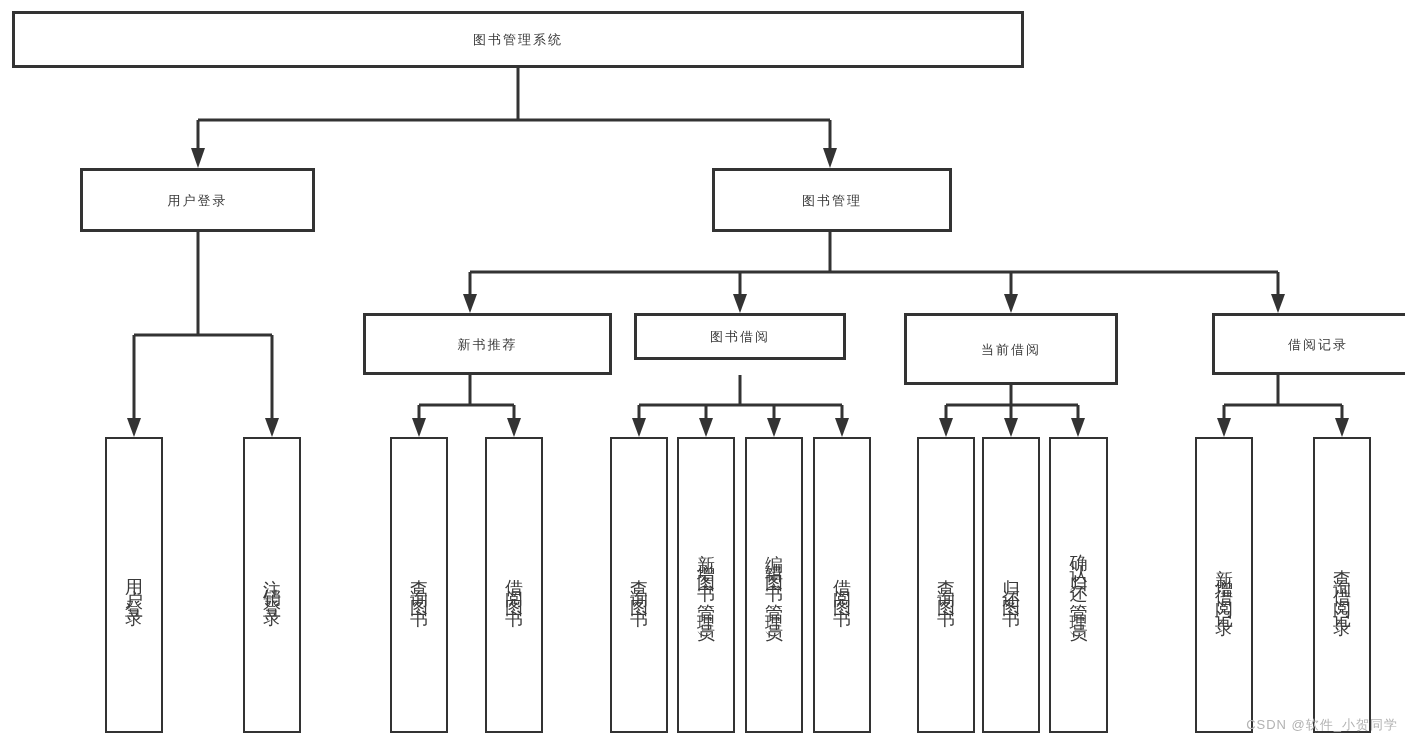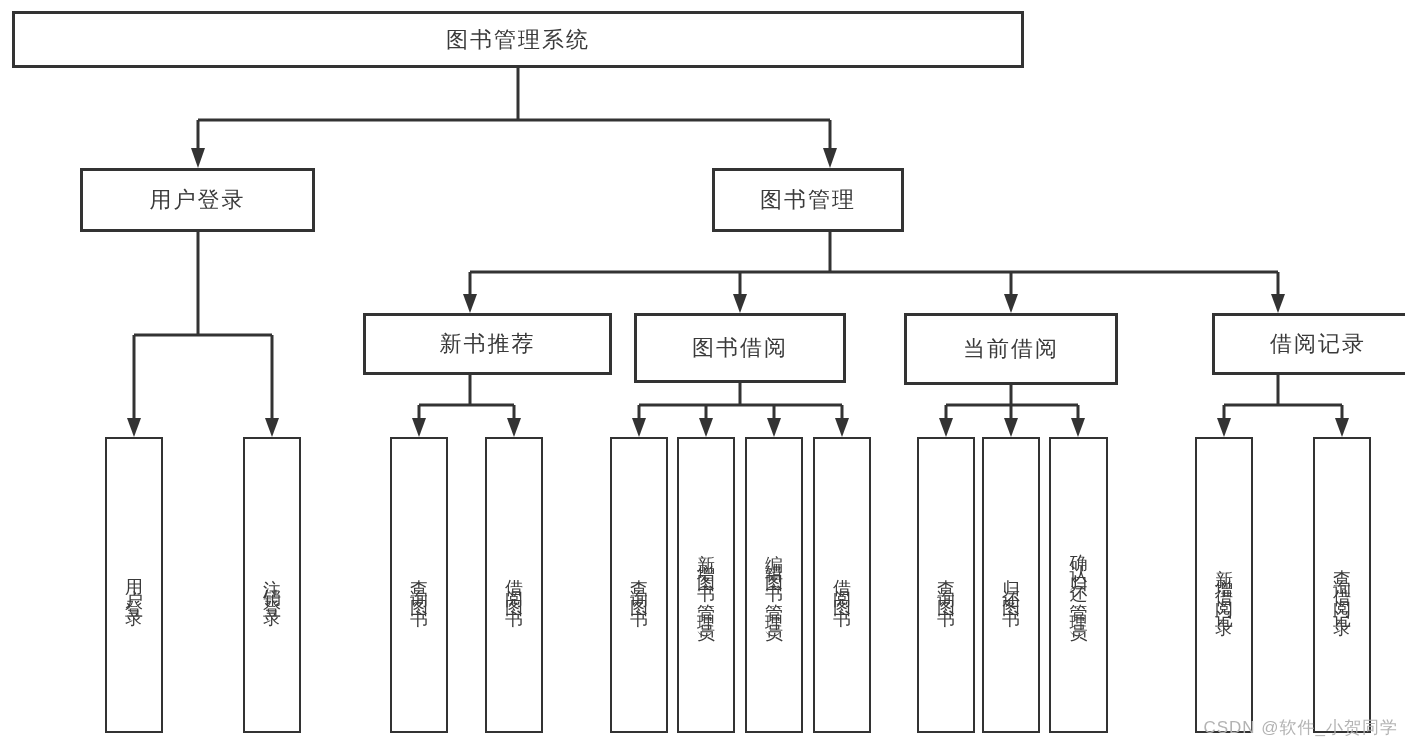--- a/index.html
+++ b/index.html
@@ -15,32 +15,32 @@
   .node{
     position:absolute;
     box-sizing:border-box;
     border:3px solid #333333;
     background:#ffffff;
     display:flex;align-items:center;justify-content:center;
     color:#3a3a3a;
     line-height:1;
     z-index:2;
   }
-  .h-node{font-size:22px;letter-spacing:2px;}
+  .h-node{font-size:13px;letter-spacing:2px;}
   .leaf{
     border-width:2.5px;
     font-size:18px;
     letter-spacing:10px;
     writing-mode:vertical-lr;
     text-orientation:mixed;
   }
   .watermark{
     position:absolute;
     right:7px;top:716px;
-    font-size:17px;
+    font-size:13px;
     color:#b3b3b3;
     letter-spacing:1px;
     z-index:3;
     white-space:nowrap;
   }
 </style>
 </head>
 <body>
 
 <div class="canvas">
@@ -114,24 +114,24 @@
       <path d="M1071 418 L1085 418 L1078 437 Z"></path>
 
       <path d="M1217 418 L1231 418 L1224 437 Z"></path>
       <path d="M1335 418 L1349 418 L1342 437 Z"></path>
     </g>
   </svg>
 
   <div class="node h-node" style="left:12px;top:11px;width:1012px;height:57px;">图书管理系统</div>
 
   <div class="node h-node" style="left:80px;top:168px;width:235px;height:64px;">用户登录</div>
-  <div class="node h-node" style="left:712px;top:168px;width:192px;height:64px;">图书管理</div>
+  <div class="node h-node" style="left:712px;top:168px;width:240px;height:64px;">图书管理</div>
 
   <div class="node h-node" style="left:363px;top:313px;width:249px;height:62px;">新书推荐</div>
-  <div class="node h-node" style="left:634px;top:313px;width:212px;height:70px;">图书借阅</div>
+  <div class="node h-node" style="left:634px;top:313px;width:212px;height:47px;">图书借阅</div>
   <div class="node h-node" style="left:904px;top:313px;width:214px;height:72px;">当前借阅</div>
   <div class="node h-node" style="left:1172px;top:313px;width:212px;height:62px;margin-left:40px;">借阅记录</div>
 
   <div class="node leaf" style="left:105px;top:437px;width:58px;height:296px;">用户登录</div>
   <div class="node leaf" style="left:243px;top:437px;width:58px;height:296px;">注销登录</div>
 
   <div class="node leaf" style="left:390px;top:437px;width:58px;height:296px;">查询图书</div>
   <div class="node leaf" style="left:485px;top:437px;width:58px;height:296px;">借阅图书</div>
 
   <div class="node leaf" style="left:610px;top:437px;width:58px;height:296px;">查询图书</div>

